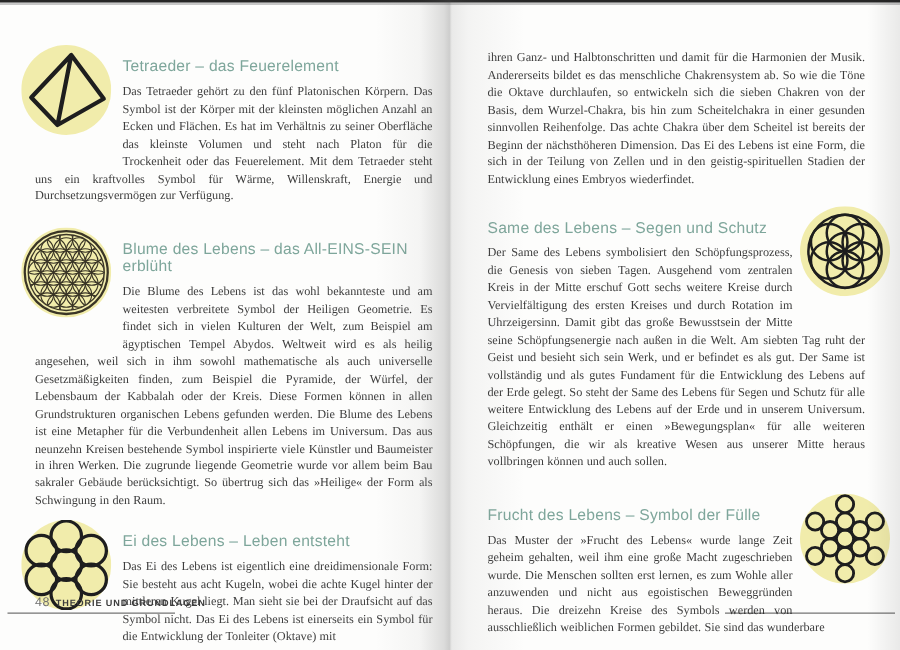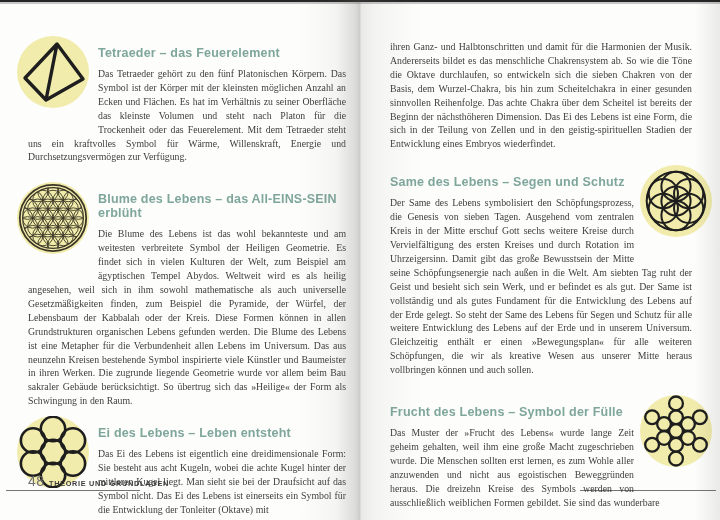--- a/index.html
+++ b/index.html
@@ -10,31 +10,31 @@
   .page{position:absolute;top:0;height:520px;width:360px;box-sizing:border-box;}
   .page-left{left:0;padding:36px 14px 0 28px;}
   .page-right{left:360px;padding:40px 28px 0 30px;}
   .entry{position:relative;}
   .entry::after{content:"";display:block;clear:both;}
   .icon-float{width:72px;height:97px;}
   .icon-float.left{float:left;margin-left:-11px;margin-right:9px;}
   .icon-float.right{float:right;margin-right:-20px;margin-left:6px;}
   .icon-float svg{width:72px;height:72px;display:block;}
   h2.entry-heading{margin:0;padding:10px 0 7px 0;font-family:"Liberation Sans",sans-serif;
-     font-weight:700;font-size:12.5px;line-height:14px;color:#7ea69b;letter-spacing:.2px;}
+     font-weight:400;font-size:12.5px;line-height:14px;color:#7ea69b;letter-spacing:.2px;}
   p.body-text{margin:0;font-size:9.8px;line-height:13.9px;color:#3d3d3d;text-align:justify;
      hyphens:auto;-webkit-hyphens:auto;word-spacing:.2px;}
   p.intro-text{margin:0 0 2px 0;}
   .entry+.entry{margin-top:18px;}
   .entry.tight{margin-top:8px;}
   .entry.mid{margin-top:14px;}
   .footer{position:absolute;bottom:30px;font-family:"Liberation Sans",sans-serif;}
   .footer-left{left:28px;}
   .footer-right{right:28px;text-align:right;}
-  .page-num{font-size:14px;color:#6f6f6f;letter-spacing:.5px;}
+  .page-num{font-size:10px;color:#6f6f6f;letter-spacing:.5px;}
   .footer-label{font-size:7.3px;font-weight:bold;color:#3c3c3c;letter-spacing:.7px;}
   .footer-left .footer-label{}
   .footer-right .page-num{margin-left:20px;}
   .gutter-shadow{position:absolute;left:300px;top:0;width:120px;height:520px;pointer-events:none;
      background:linear-gradient(90deg,
        rgba(105,105,105,0) 0%,
        rgba(105,105,105,.06) 30%,
        rgba(100,100,100,.22) 46%,
        rgba(95,95,95,.30) 49.6%,
        rgba(120,120,120,.15) 51.2%,

